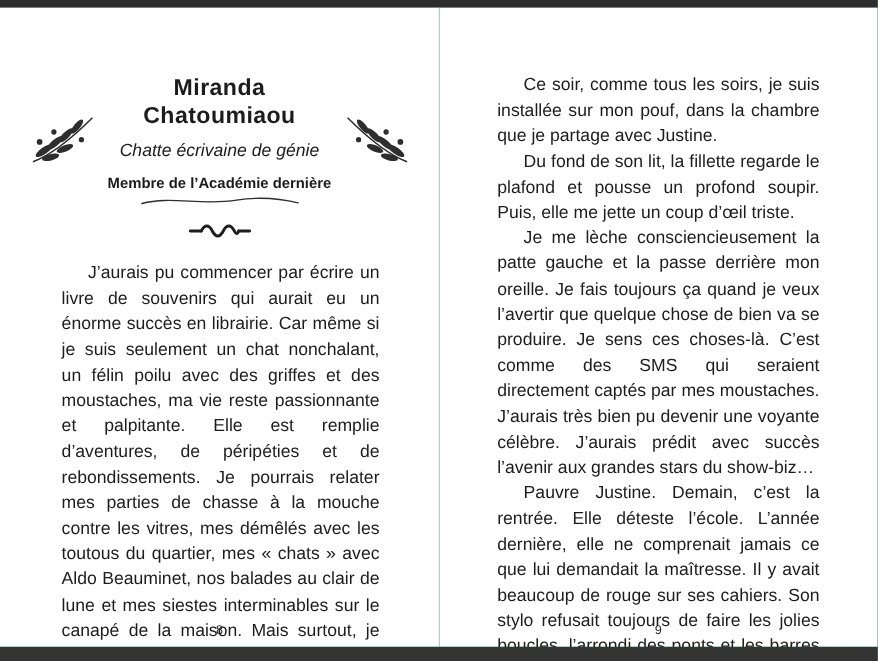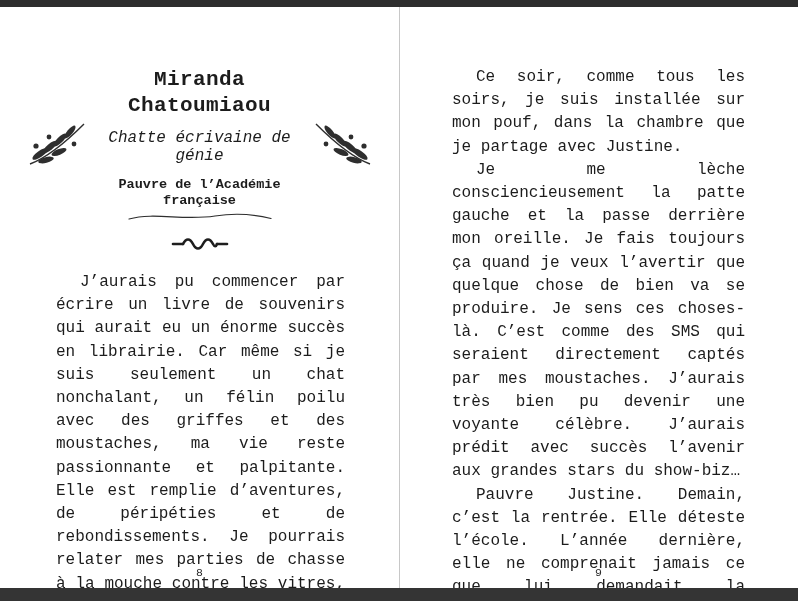--- a/index.html
+++ b/index.html
@@ -3,21 +3,21 @@
 <meta charset="utf-8">
 <style>
   * { margin: 0; padding: 0; box-sizing: border-box; }
   html, body { background: #555; }
   .screen {
     position: relative;
     width: 798px;
     height: 601px;
     background: #22c55e;
     overflow: hidden;
-    font-family: Liberation Mono, monospace;
+    font-family: Liberation Sans, sans-serif;
     color: #1c1c1c;
   }
   .edge-bar {
     position: absolute; left: 0; right: 0;
     background: #2d2d2d;
   }
   .edge-bar.top { top: 0; height: 7px; }
   .edge-bar.bottom { bottom: 0; height: 13px; background: #343434; }
   .pages {
     position: absolute; top: 7px; bottom: 13px; left: 0; right: 0;
@@ -107,21 +107,21 @@
                 <circle cx="8" cy="28" r="2.6"></circle>
                 <circle cx="21" cy="19" r="2.4"></circle>
                 <circle cx="46" cy="26" r="2.4"></circle>
               </g>
             </svg>
           </span>
 
           <div class="title-block">
             <div class="book-title">Miranda Chatoumiaou</div>
             <div class="book-subtitle">Chatte écrivaine de génie</div>
-            <div class="book-affiliation">Pauvre de l’Académie française</div>
+            <div class="book-affiliation">Membre de l’Académie dernière</div>
             <span>
               <svg class="flourish" width="150" height="12" viewBox="0 0 150 12">
                 <path d="M4 8 C 30 1, 58 10, 90 5 C 112 1.5, 132 4, 146 7.5" stroke="#2e2e2e" stroke-width="1.2" fill="none" stroke-linecap="round"></path>
               </svg>
             </span>
           </div>
 
           <span class="branch right">
             <svg width="58" height="50" viewBox="0 0 58 50">
               <g fill="#2e2e2e">
@@ -155,20 +155,21 @@
         <p>J’aurais pu commencer par écrire un livre de souvenirs qui aurait eu un énorme succès en librairie. Car même si je suis seulement un chat nonchalant, un félin poilu avec des griffes et des moustaches, ma vie reste passionnante et palpitante. Elle est remplie d’aventures, de péripéties et de rebondissements. Je pourrais relater mes parties de chasse à la mouche contre les vitres, mes démêlés avec les toutous du quartier, mes « chats » avec Aldo Beauminet, nos balades au clair de lune et mes siestes interminables sur le canapé de la maison. Mais surtout, je pourrais raconter mes longues soirées de confidences avec Justine, ma petite maîtresse adorée…</p>
         <p>C’est sûr, il faudrait plus de mille pages pour écrire toute ma vie.</p>
       </div>
 
       <div class="page-number">8</div>
     </div>
 
     <div class="page right">
       <div class="body-text">
         <p>Ce soir, comme tous les soirs, je suis installée sur mon pouf, dans la chambre que je partage avec Justine.</p>
+        <p>Du fond de son lit, la fillette regarde le plafond et pousse un profond soupir. Puis, elle me jette un coup d’œil triste.</p>
         <p>Je me lèche consciencieusement la patte gauche et la passe derrière mon oreille. Je fais toujours ça quand je veux l’avertir que quelque chose de bien va se produire. Je sens ces choses-là. C’est comme des SMS qui seraient directement captés par mes moustaches. J’aurais très bien pu devenir une voyante célèbre. J’aurais prédit avec succès l’avenir aux grandes stars du show-biz…</p>
         <p>Pauvre Justine. Demain, c’est la rentrée. Elle déteste l’école. L’année dernière, elle ne comprenait jamais ce que lui demandait la maîtresse. Il y avait beaucoup de rouge sur ses cahiers. Son stylo refusait toujours de faire les jolies boucles, l’arrondi des ponts et les barres droites qu’elle s’appliquait pourtant consciencieusement à tracer. Son écriture,</p>
       </div>
 
       <div class="page-number">9</div>
     </div>
 
   </div>
 
   <div class="gutter"></div>

